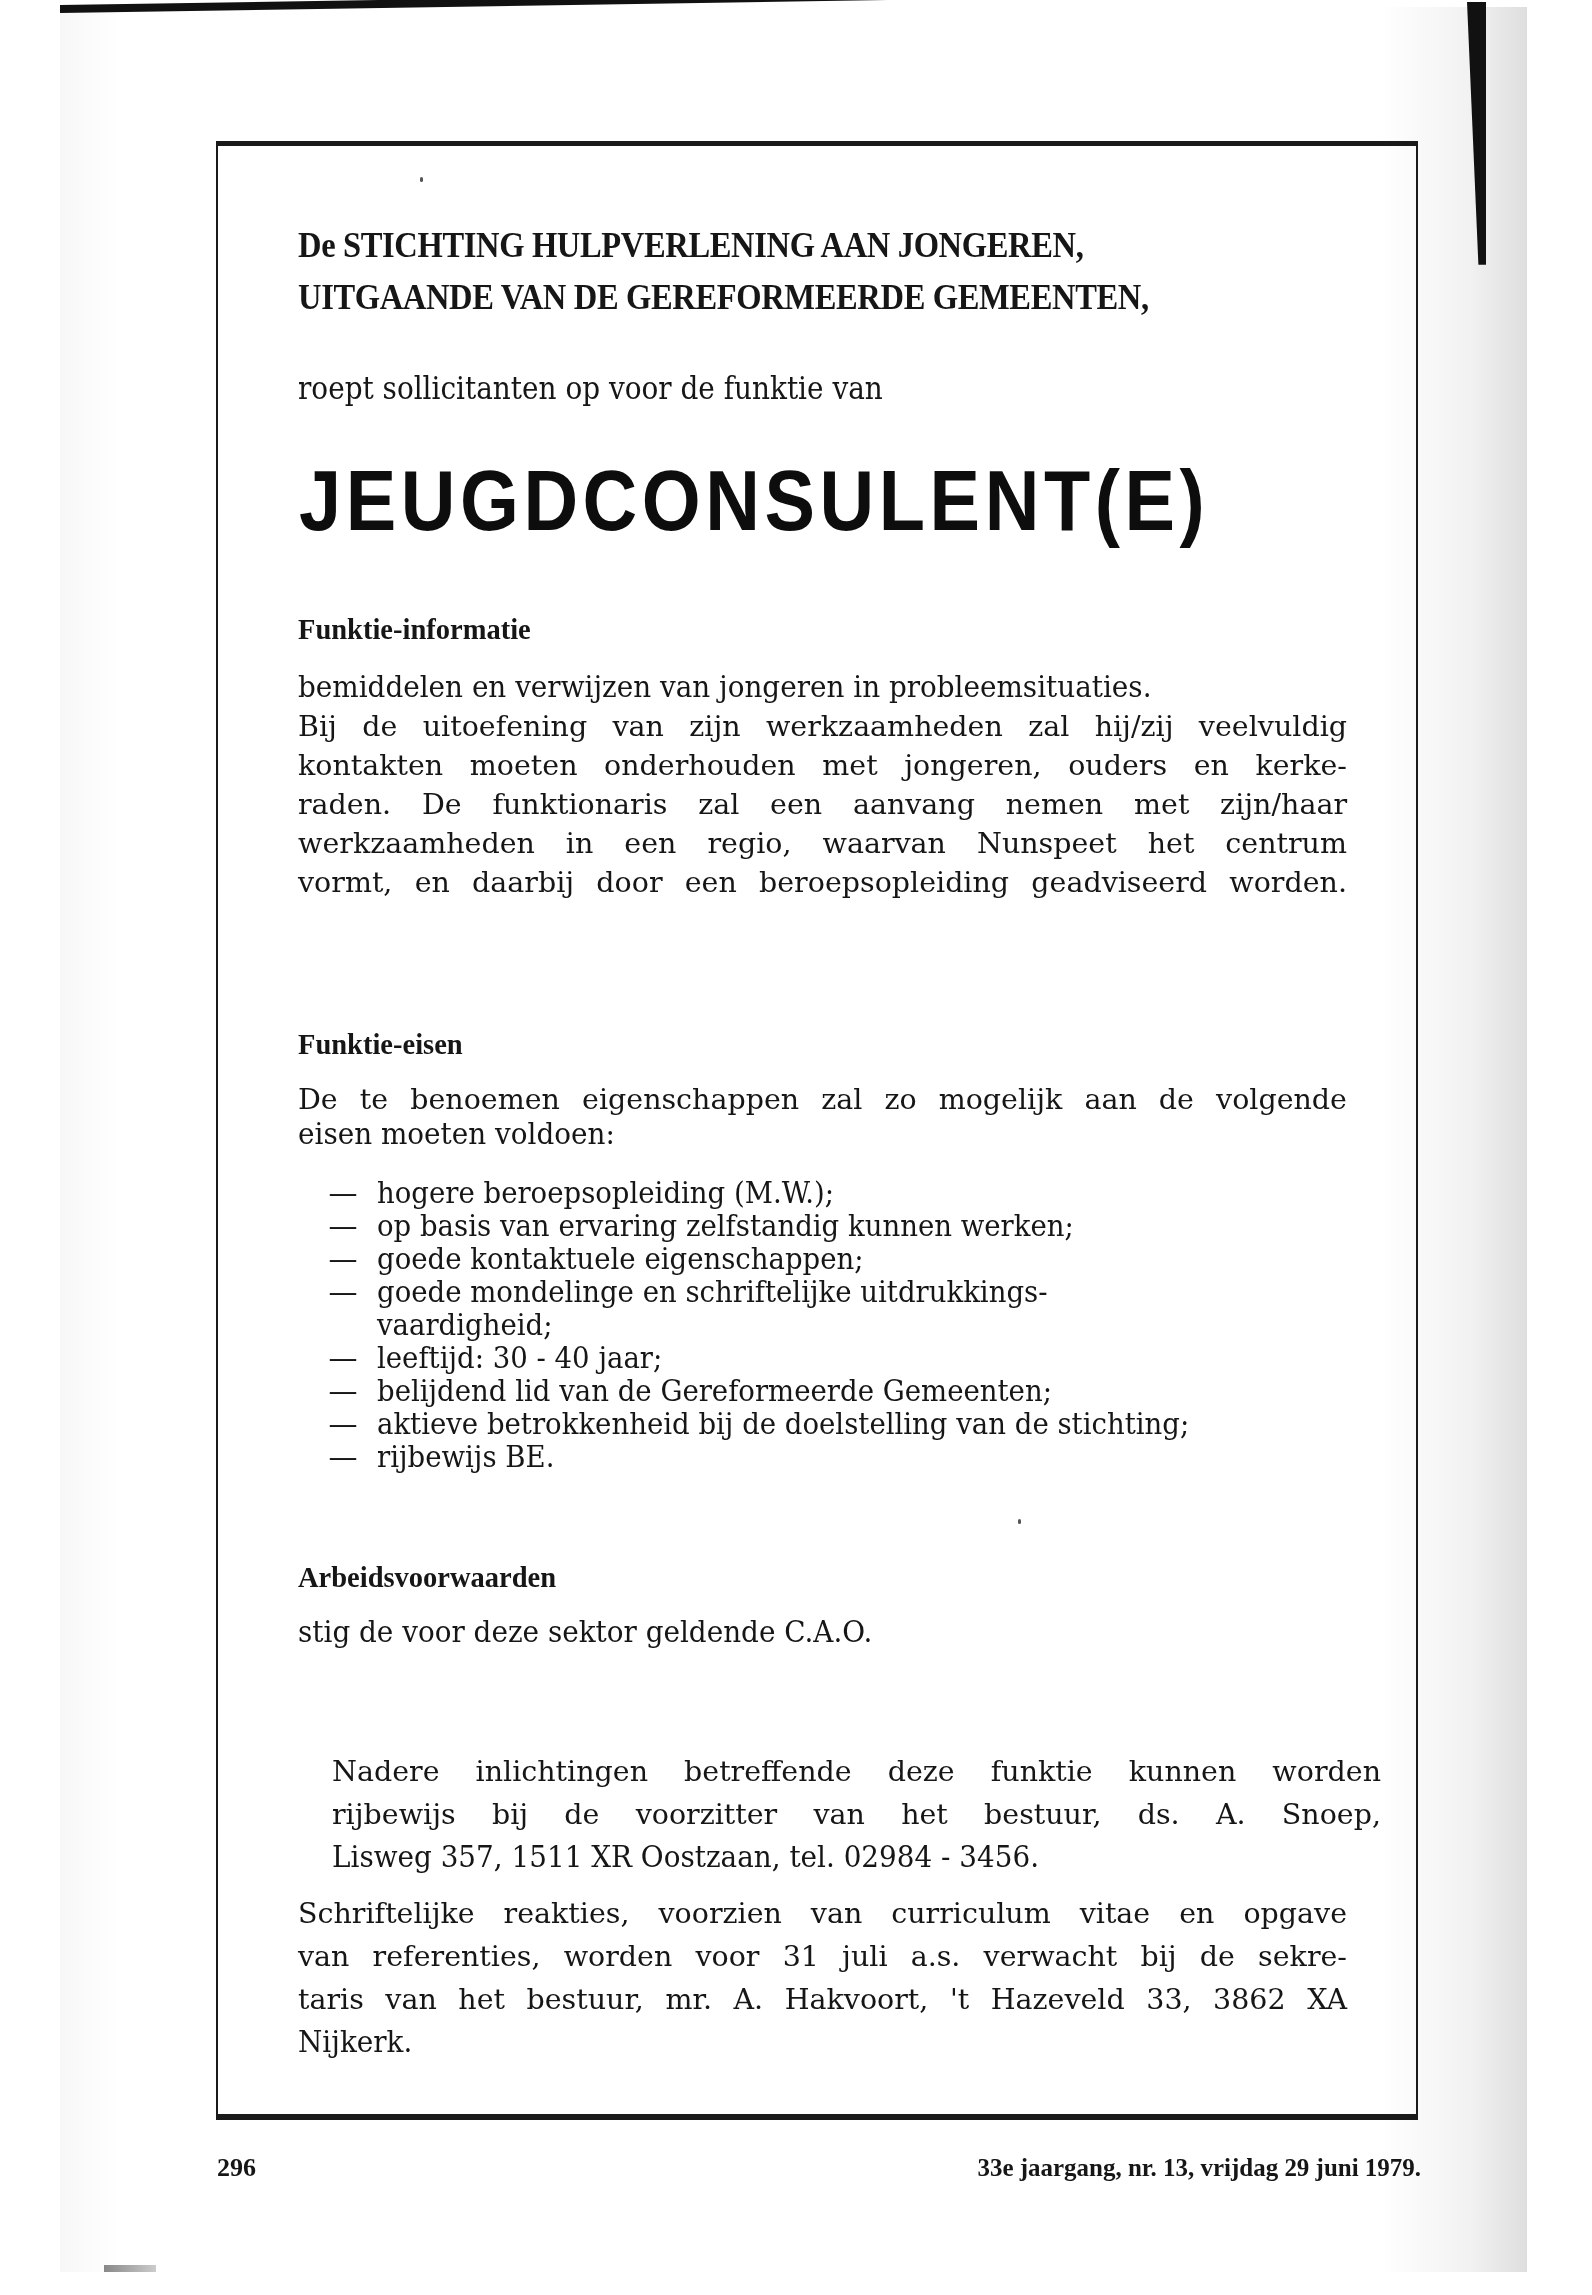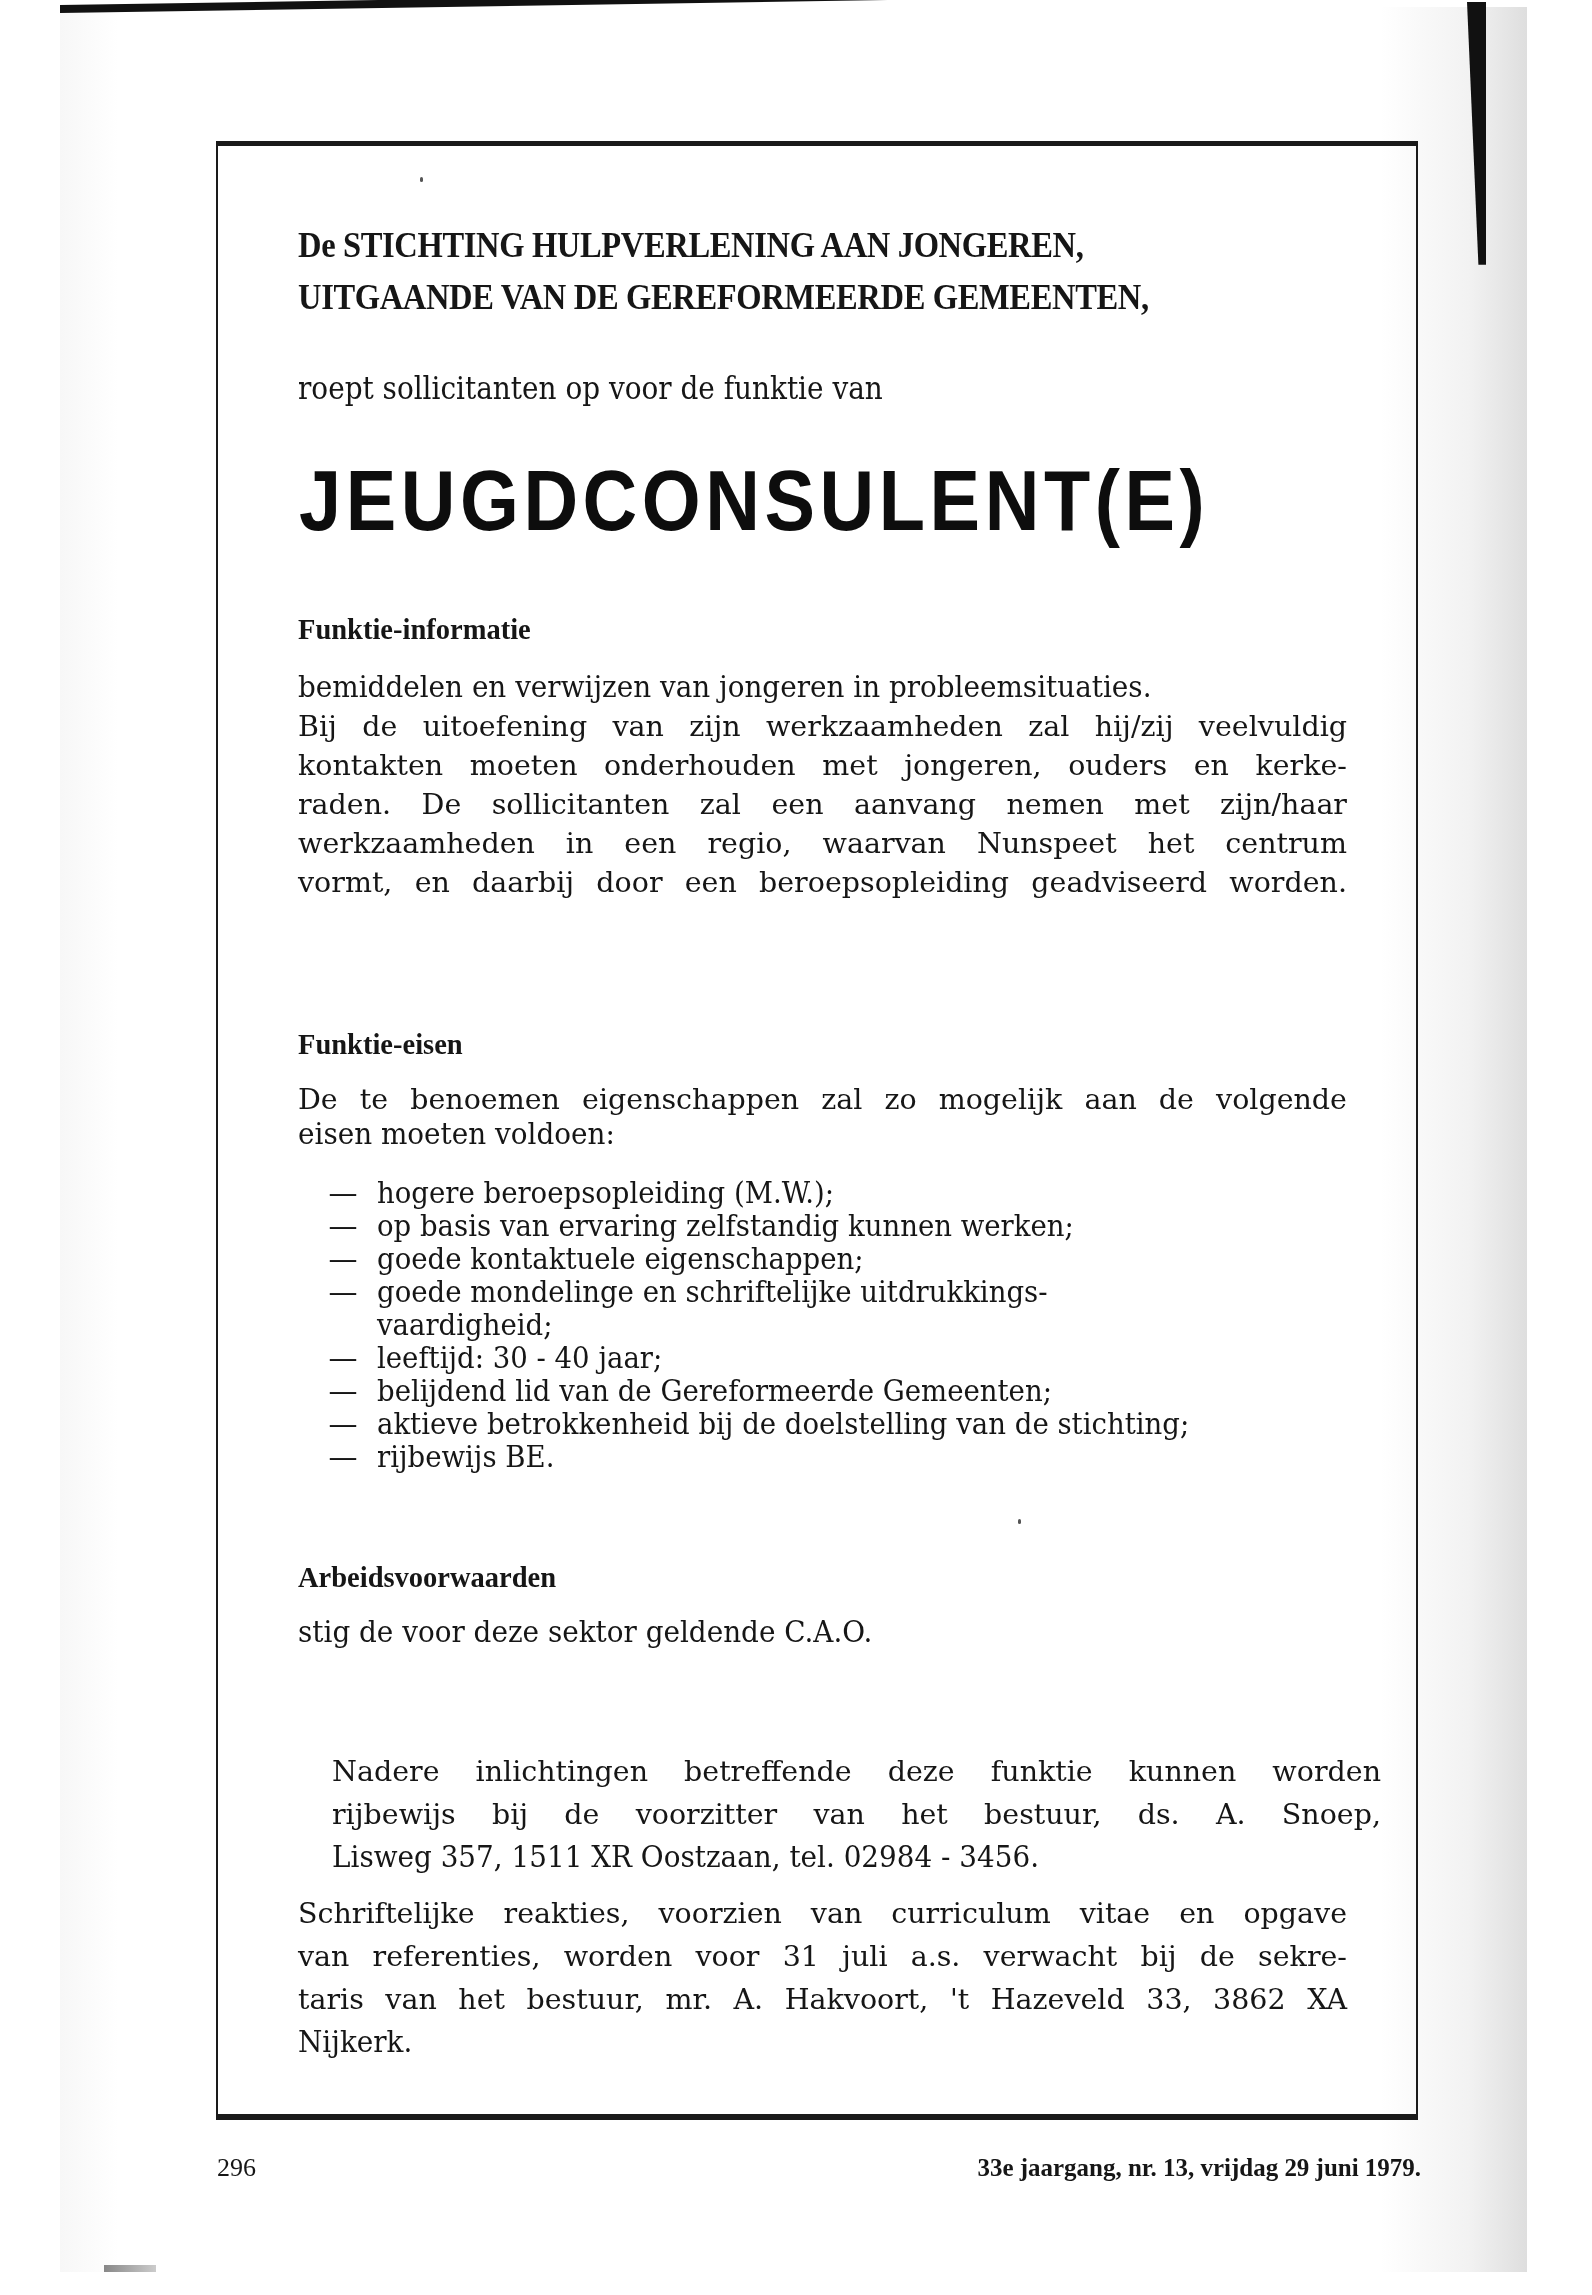--- a/index.html
+++ b/index.html
@@ -159,21 +159,21 @@
       display: inline-block;
       transform: scaleX(0.95);
       transform-origin: left center;
       white-space: pre-line;
     }
     .footer-page {
       position: absolute;
       left: 217px;
       top: 2155px;
       font-family: "Liberation Serif", "DejaVu Serif", serif;
-      font-weight: normal;
+      font-weight: bold;
       font-size: 26px;
       line-height: 1;
     }
     .footer-issue {
       position: absolute;
       right: 171px;
       top: 2155px;
       font-family: "Liberation Serif", "DejaVu Serif", serif;
       font-weight: bold;
       font-size: 26px;
@@ -212,21 +212,21 @@
 
 <div class="intro">roept sollicitanten op voor de funktie van</div>
 
 <div class="headline">JEUGDCONSULENT(E)</div>
 
 <div class="section-heading h-info">Funktie-informatie</div>
 <div class="para p-info">
   <span class="ln">bemiddelen en verwijzen van jongeren in probleemsituaties.</span>
   <span class="ln justify">Bij de uitoefening van zijn werkzaamheden zal hij/zij veelvuldig</span>
   <span class="ln justify">kontakten moeten onderhouden met jongeren, ouders en kerke-</span>
-  <span class="ln justify">raden. De sollicitanten zal een aanvang nemen met zijn/haar</span>
+  <span class="ln justify">raden. De funktionaris zal een aanvang nemen met zijn/haar</span>
   <span class="ln justify">werkzaamheden in een regio, waarvan Nunspeet het centrum</span>
   <span class="ln justify">vormt, en daarbij door een beroepsopleiding geadviseerd worden.</span>
 </div>
 
 <div class="section-heading h-eisen">Funktie-eisen</div>
 <div class="para p-eisen">
   <span class="ln justify">De te benoemen eigenschappen zal zo mogelijk aan de volgende</span>
   <span class="ln">eisen moeten voldoen:</span>
 </div>
 <ul class="req-list">

